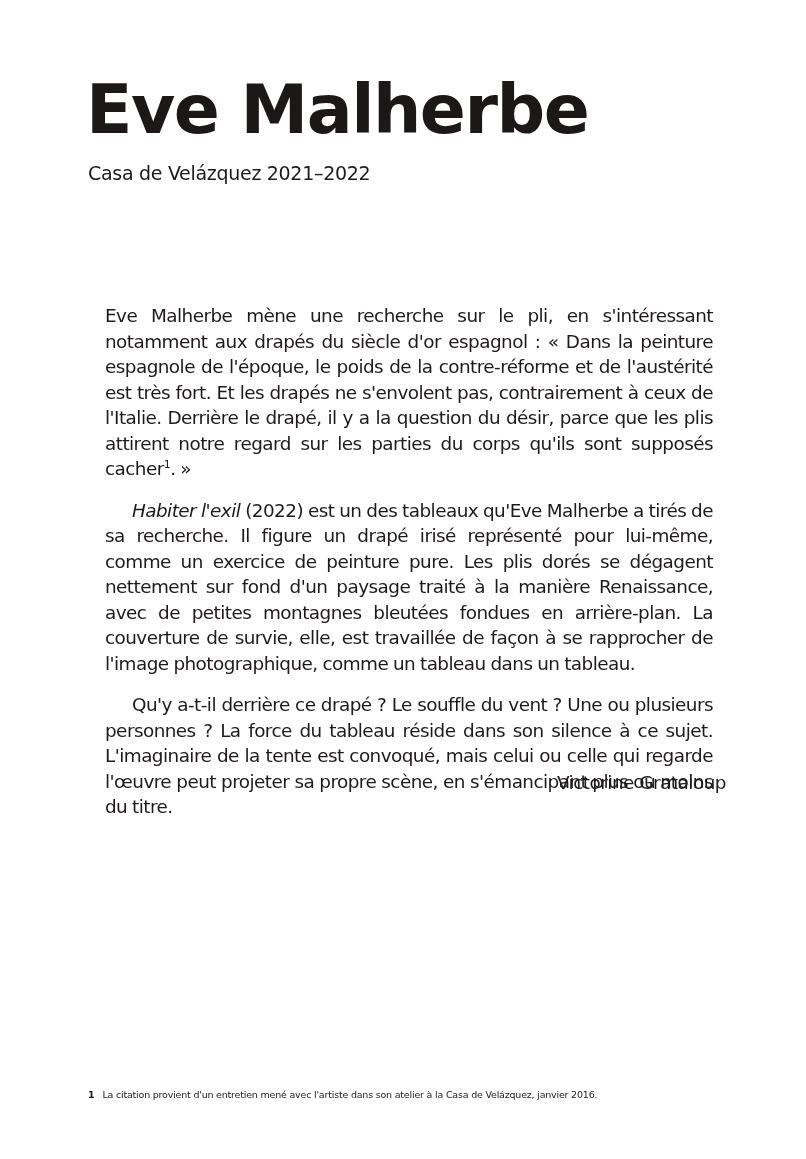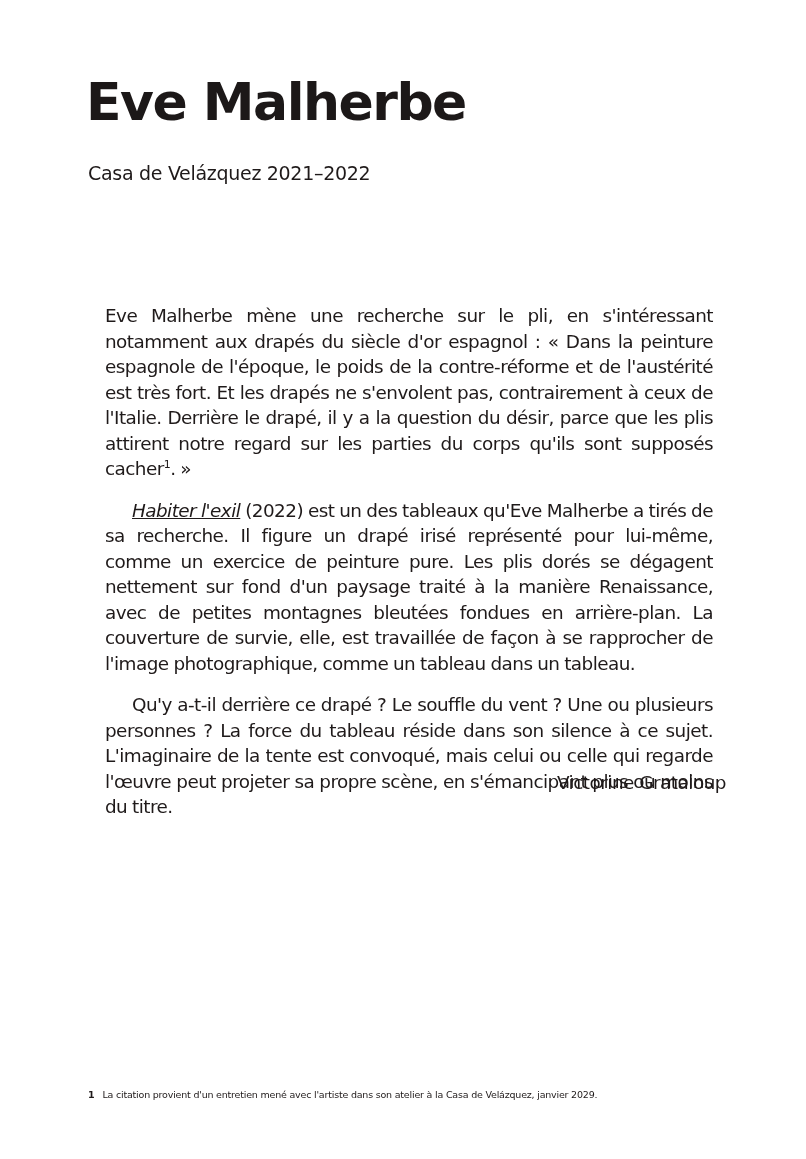--- a/index.html
+++ b/index.html
@@ -1,36 +1,36 @@
 <!DOCTYPE html>
 <html><head>
   <meta charset="utf-8">
   <style>
     html, body { margin: 0; padding: 0; background: #ffffff; }
     body { width: 806px; height: 1159px; position: relative; overflow: hidden; color: #1f1a1a; font-family: "DejaVu Sans", sans-serif; }
-    .title { position: absolute; left: 86px; top: 76px; font-size: 52px; font-weight: bold; letter-spacing: -1.5px; line-height: 1; margin: 0; color: #1c1818; }
+    .title { position: absolute; left: 86px; top: 76px; font-size: 68px; font-weight: bold; letter-spacing: -1.5px; line-height: 1; margin: 0; color: #1c1818; }
     .subtitle { position: absolute; left: 88px; top: 164px; font-size: 19px; line-height: 1; margin: 0; letter-spacing: -0.3px; }
     .body { position: absolute; left: 89px; top: 287px; width: 640px; font-size: 18.4px; line-height: 25.5px; text-align: justify; letter-spacing: -0.55px; word-spacing: -0.5px; }
     .body p { margin: 16px; }
     .body p.indent { text-indent: 27px; }
-    .body em { font-style: italic; text-decoration: underline; }
+    .body em { font-style: italic; }
     sup { font-size: 11px; line-height: 0; vertical-align: 7px; }
     .signature { position: absolute; right: 80px; top: 772px; font-size: 18.4px; letter-spacing: -0.5px; }
     .footnote { position: absolute; left: 88px; top: 1089px; font-size: 9.5px; letter-spacing: -0.2px; color: #1f1a1a; }
     .footnote .num { font-weight: bold; margin-right: 8px; }
   </style>
 </head>
 <body>
 
 <h1 class="title">Eve Malherbe</h1>
 <div class="subtitle">Casa de Velázquez 2021–2022</div>
 
 <div class="body">
   <p><span>Eve Malherbe mène une recherche sur le pli, en s'intéressant notamment aux drapés du siècle d'or espagnol : « Dans la peinture espagnole de l'époque, le poids de la contre-réforme et de l'austérité est très fort. Et les drapés ne s'envolent pas, contrairement à ceux de l'Italie. Derrière le drapé, il y a la question du désir, parce que les plis attirent notre regard sur les parties du corps qu'ils sont supposés cacher</span><sup>1</sup><span>. »</span></p>
   <p class="indent"><em>Habiter l'exil</em><span> (2022) est un des tableaux qu'Eve Malherbe a tirés de sa recherche. Il figure un drapé irisé représenté pour lui-même, comme un exercice de peinture pure. Les plis dorés se dégagent nettement sur fond d'un paysage traité à la manière Renaissance, avec de petites montagnes bleutées fondues en arrière-plan. La couverture de survie, elle, est travaillée de façon à se rapprocher de l'image photographique, comme un tableau dans un tableau.</span></p>
   <p class="indent"><span>Qu'y a-t-il derrière ce drapé ? Le souffle du vent ? Une ou plusieurs personnes ? La force du tableau réside dans son silence à ce sujet. L'imaginaire de la tente est convoqué, mais celui ou celle qui regarde l'œuvre peut projeter sa propre scène, en s'émancipant plus ou moins du titre.</span></p>
 </div>
 
 <div class="signature">Victorine Grataloup</div>
 
 <div class="footnote">
-  <span class="num">1</span><span>La citation provient d'un entretien mené avec l'artiste dans son atelier à la Casa de Velázquez, janvier 2029.</span>
+  <span class="num">1</span><span>La citation provient d'un entretien mené avec l'artiste dans son atelier à la Casa de Velázquez, janvier 2016.</span>
 </div>
 
 </body></html>

